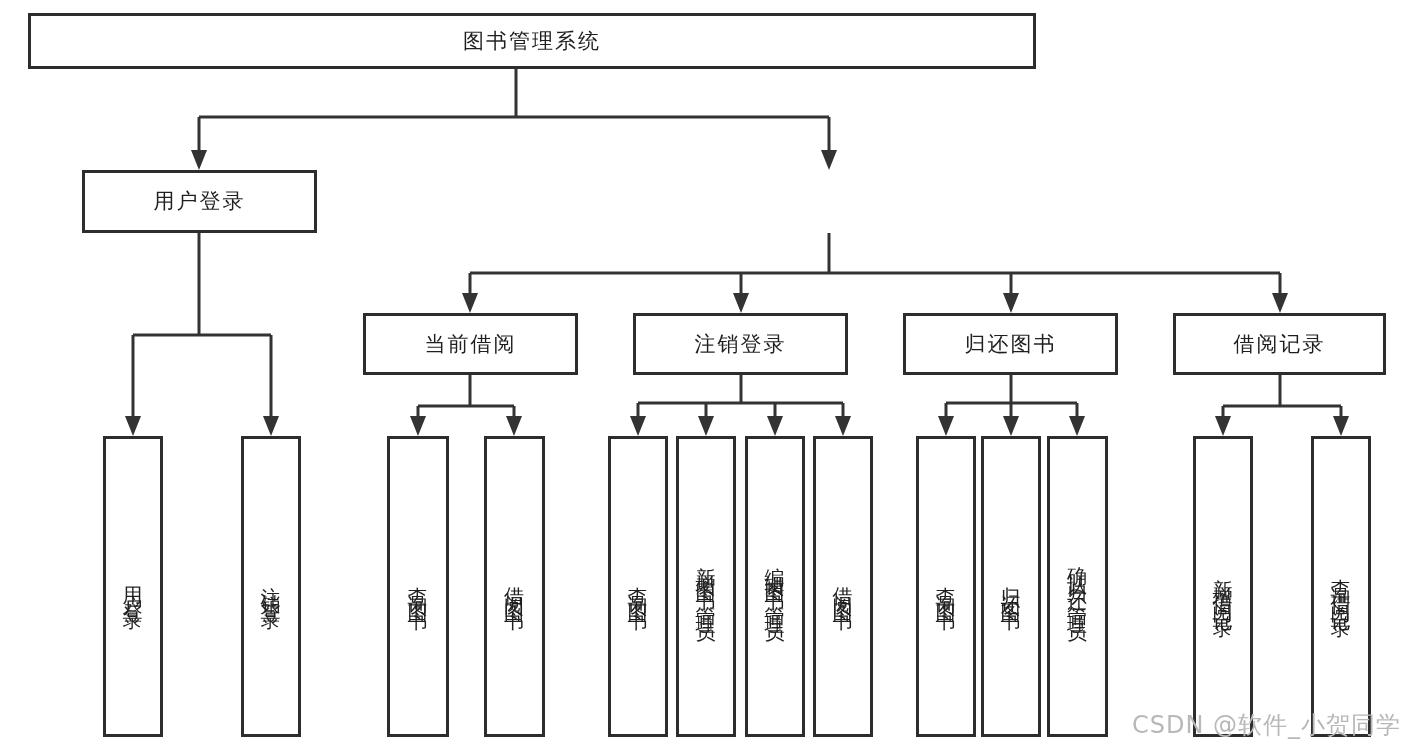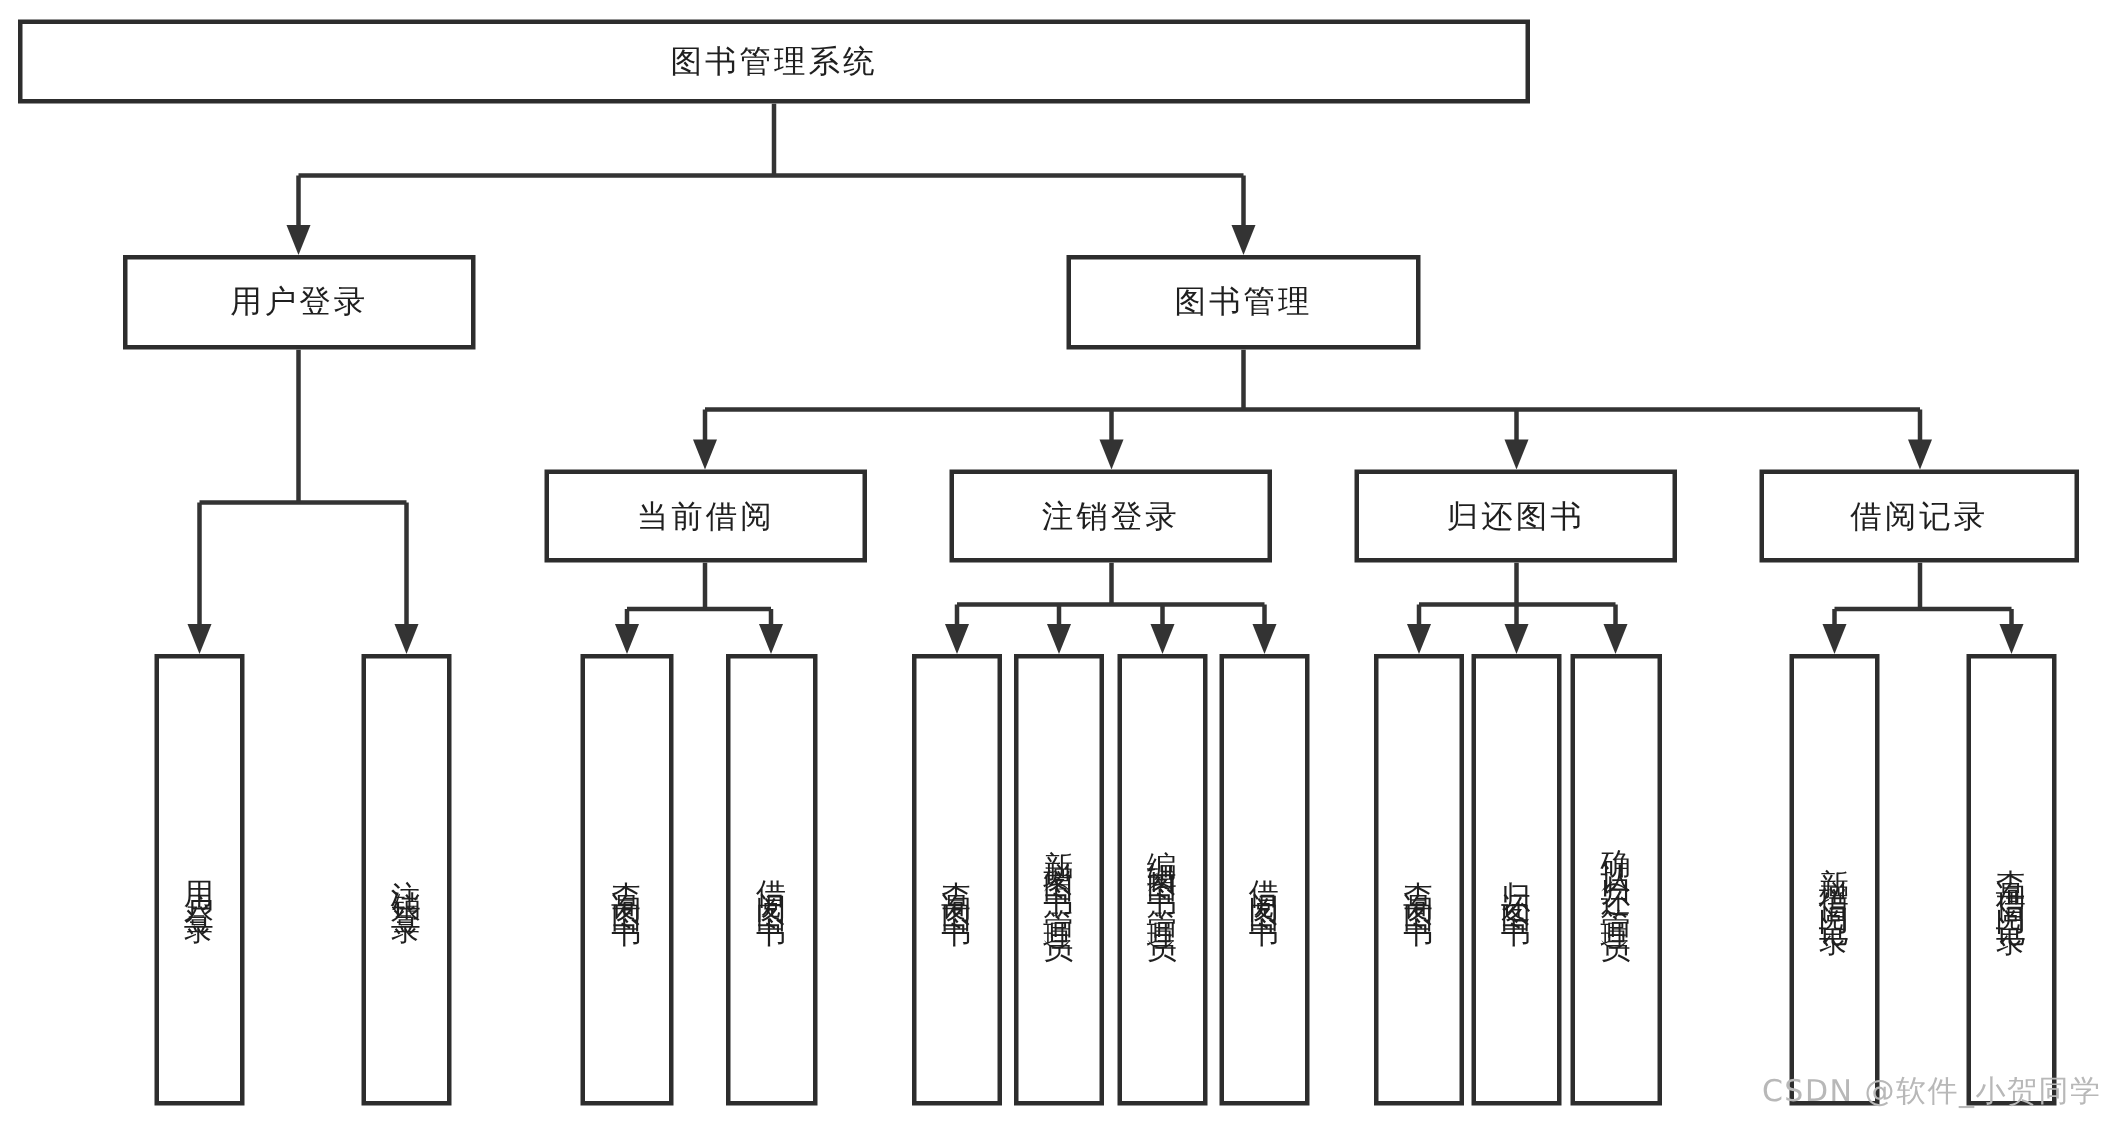--- a/index.html
+++ b/index.html
@@ -40,21 +40,21 @@
     writing-mode: vertical-rl;
     text-orientation: mixed;
     font-size: 20px;
     letter-spacing: 8px;
     padding: 4px 0;
   }
   .watermark {
     position: absolute;
     right: 4px;
     bottom: 6px;
-    font-size: 20px;
+    font-size: 24px;
     color: #b8b8b8;
     letter-spacing: 1px;
     z-index: 5;
     white-space: nowrap;
   }
 </style>
 </head>
 <body>
 
 <div id="canvas">
@@ -107,24 +107,23 @@
       <line x1="1011" y1="403" x2="1011" y2="424" stroke="#333333" stroke-width="3"></line>
       <polygon points="1003,416 1019,416 1011,436" fill="#333333"></polygon>
       <line x1="1077" y1="403" x2="1077" y2="424" stroke="#333333" stroke-width="3"></line>
       <polygon points="1069,416 1085,416 1077,436" fill="#333333"></polygon>
       <line x1="1223" y1="406" x2="1223" y2="424" stroke="#333333" stroke-width="3"></line>
       <polygon points="1215,416 1231,416 1223,436" fill="#333333"></polygon>
       <line x1="1341" y1="406" x2="1341" y2="424" stroke="#333333" stroke-width="3"></line>
       <polygon points="1333,416 1349,416 1341,436" fill="#333333"></polygon>
     </svg>
 
-  <div class="box" style="left:12px; top:13px; width:1008px; height:56px;font-family:Liberation Serif, serif;">图书管理系统</div>
+  <div class="box" style="left:28px; top:13px; width:1008px; height:56px;font-family:Liberation Serif, serif;">图书管理系统</div>
 
   <div class="box" style="left:82px; top:170px; width:235px; height:63px;">用户登录</div>
-  <div class="box" style="left:711px; top:170px; width:236px; height:63px;">图书管理</div>
 
   <div class="box" style="left:363px; top:313px; width:215px; height:62px;">当前借阅</div>
   <div class="box" style="left:633px; top:313px; width:215px; height:62px;">注销登录</div>
   <div class="box" style="left:903px; top:313px; width:215px; height:62px;">归还图书</div>
   <div class="box" style="left:1173px; top:313px; width:213px; height:62px;">借阅记录</div>
 
   <div class="box vbox" style="left:103px; top:436px; width:60px; height:301px;">用户登录</div>
   <div class="box vbox" style="left:241px; top:436px; width:60px; height:301px;">注销登录</div>
 
   <div class="box vbox" style="left:387px; top:436px; width:62px; height:301px;">查询图书</div>

